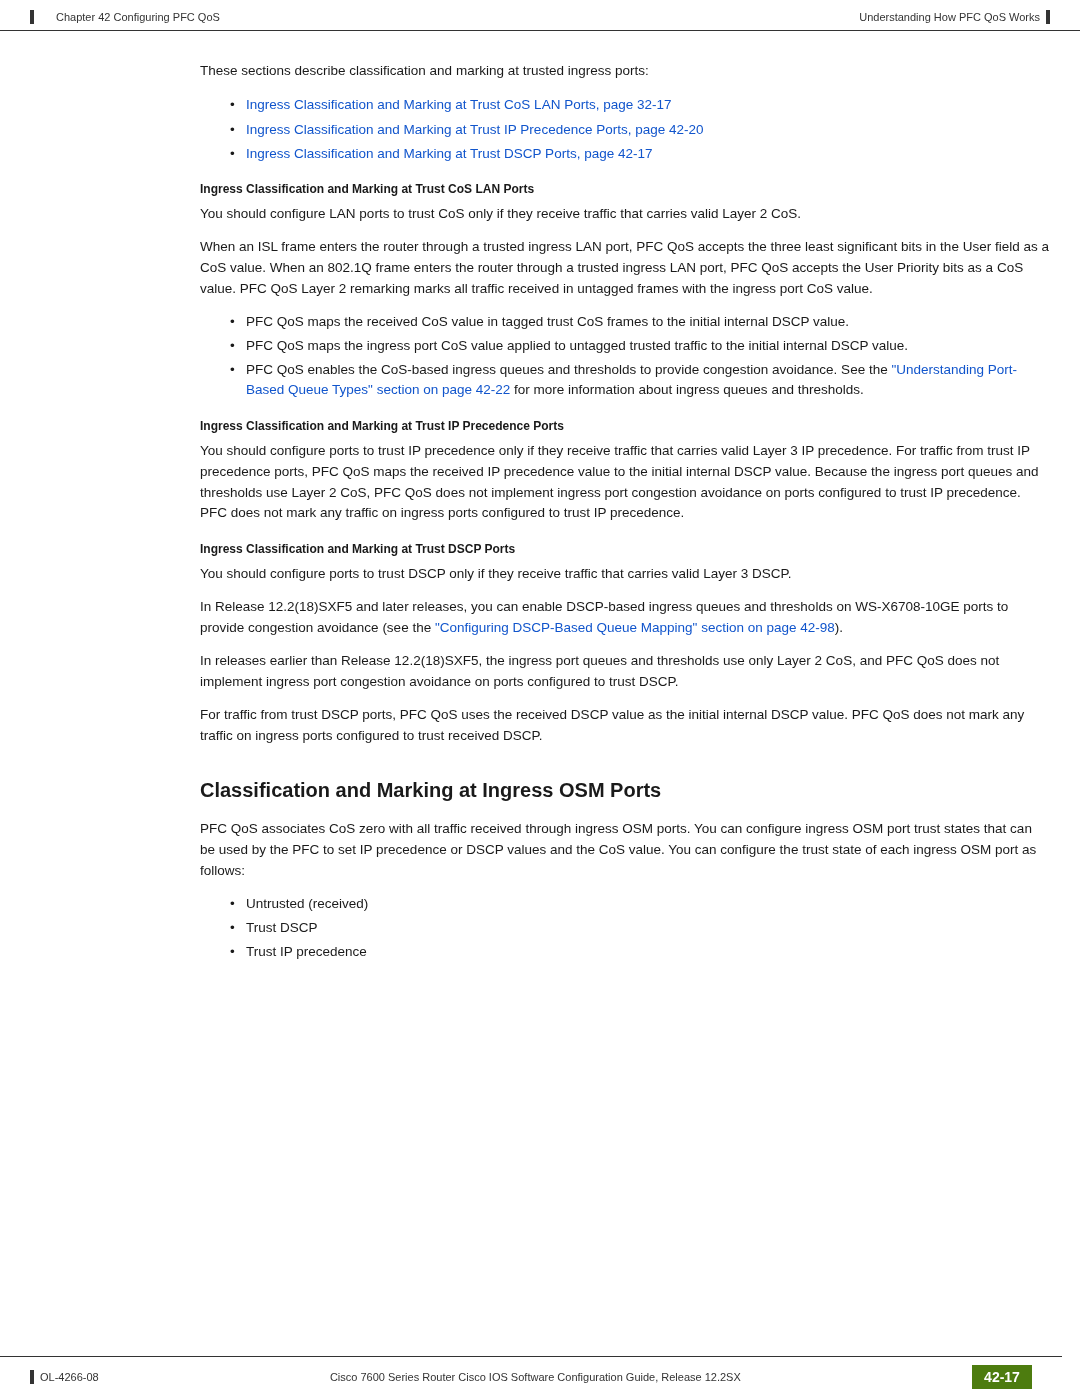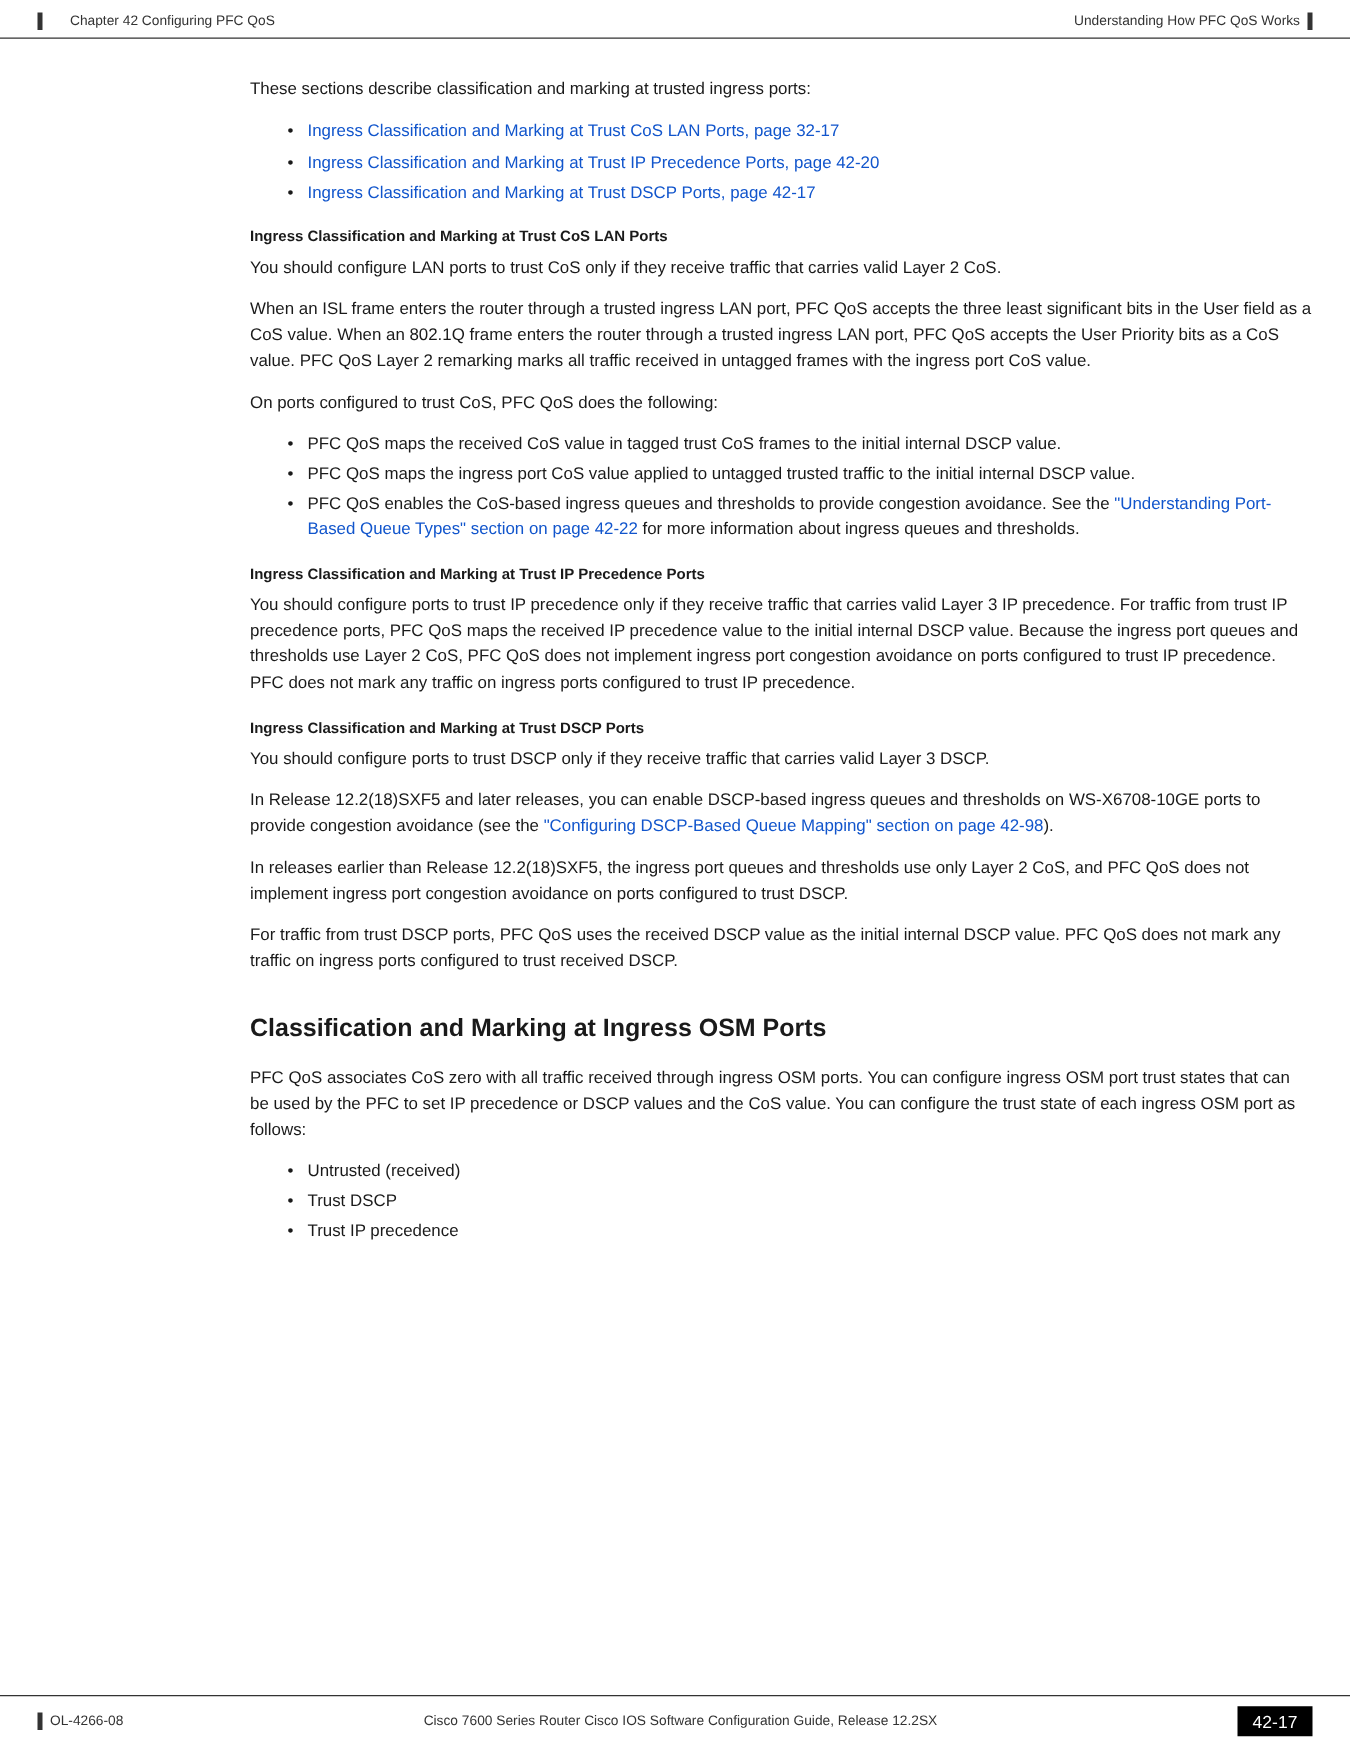--- a/index.html
+++ b/index.html
@@ -104,39 +104,39 @@
       font-weight: bold;
       margin: 30px 0 16px 0;
       line-height: 1.3;
     }
 
     
     .page-footer {
       position: absolute;
       bottom: 0;
       left: 0;
-      right: 0;
+      right: 18px;
       border-top: 1px solid #333;
       padding: 8px 30px;
       display: flex;
       justify-content: space-between;
       align-items: center;
       font-size: 11px;
       color: #333;
     }
     .footer-center {
       text-align: center;
       flex: 1;
     }
     .page-number-box {
-      background: #000000;
+      background: #4d7c0f;
       color: #fff;
       padding: 4px 12px;
       font-size: 14px;
-      font-weight: normal;
+      font-weight: bold;
       min-width: 60px;
       text-align: center;
     }
     .footer-left {
       display: flex;
       align-items: center;
       gap: 6px;
     }
     .footer-bar {
       width: 4px;
@@ -167,21 +167,20 @@
 
   <li><a href="#cos-lan">Ingress Classification and Marking at Trust CoS LAN Ports, page 32-17</a></li>
       <li><a href="#ip-prec">Ingress Classification and Marking at Trust IP Precedence Ports, page 42-20</a></li>
       <li><a href="#dscp">Ingress Classification and Marking at Trust DSCP Ports, page 42-17</a></li>
     </ul>
 
   <div>
     <div class="section-heading">Ingress Classification and Marking at Trust CoS LAN Ports</div>
     <p class="body-para">You should configure LAN ports to trust CoS only if they receive traffic that carries valid Layer 2 CoS.</p>
     <p class="body-para">When an ISL frame enters the router through a trusted ingress LAN port, PFC QoS accepts the three least significant bits in the User field as a CoS value. When an 802.1Q frame enters the router through a trusted ingress LAN port, PFC QoS accepts the User Priority bits as a CoS value. PFC QoS Layer 2 remarking marks all traffic received in untagged frames with the ingress port CoS value.</p>
-    <p class="body-para">On ports configured to trust CoS, PFC QoS does the following:</p>
     <ul class="bullet-list">
       <li>PFC QoS maps the received CoS value in tagged trust CoS frames to the initial internal DSCP value.</li>
       <li>PFC QoS maps the ingress port CoS value applied to untagged trusted traffic to the initial internal DSCP value.</li>
       <li>PFC QoS enables the CoS-based ingress queues and thresholds to provide congestion avoidance. See the <a href="#queue-types">"Understanding Port-Based Queue Types" section on page 42-22</a> for more information about ingress queues and thresholds.</li>
     </ul>
   </div>
 
   <div>
     <div class="section-heading">Ingress Classification and Marking at Trust IP Precedence Ports</div>
     <p class="body-para">You should configure ports to trust IP precedence only if they receive traffic that carries valid Layer 3 IP precedence. For traffic from trust IP precedence ports, PFC QoS maps the received IP precedence value to the initial internal DSCP value. Because the ingress port queues and thresholds use Layer 2 CoS, PFC QoS does not implement ingress port congestion avoidance on ports configured to trust IP precedence. PFC does not mark any traffic on ingress ports configured to trust IP precedence.</p>

